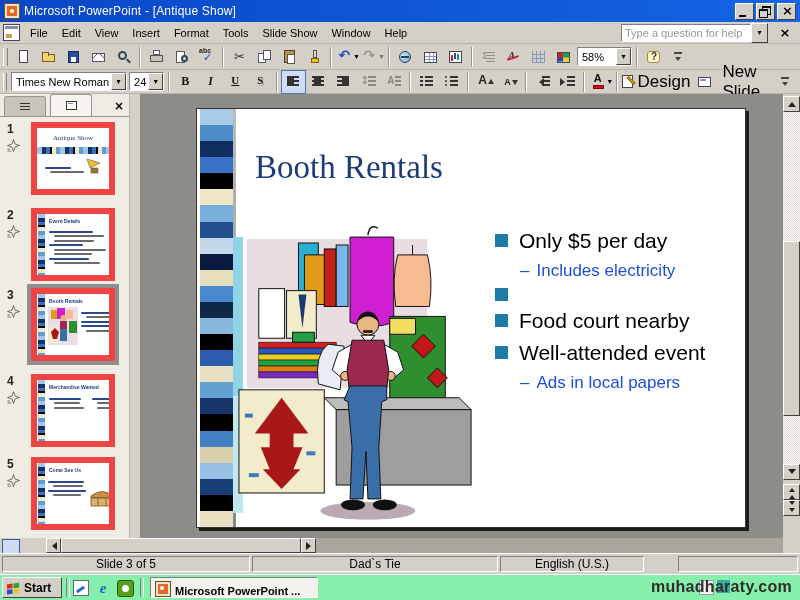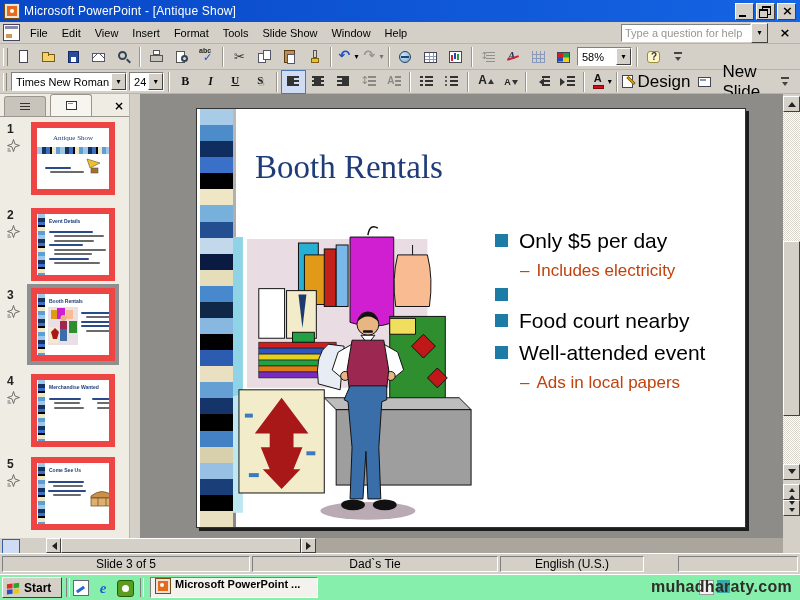--- a/index.html
+++ b/index.html
@@ -159,21 +159,21 @@
   #editor{position:absolute;left:140px;top:0;width:643px;height:444px;background:#8e8c88}
   #splitter{position:absolute;left:130px;top:0;width:10px;height:444px;background:#d4d0c8}
   #slide{position:absolute;left:56px;top:14px;width:550px;height:420px;background:#fff;border:1px solid #333;box-shadow:3px 3px 0 #1c1c1c;box-sizing:border-box}
   #stripe{position:absolute;left:3px;top:0;width:33px;height:418px;display:flex;flex-direction:column}
   #stripe::after{content:"";position:absolute;right:-3px;top:0;width:3px;height:100%;background:linear-gradient(180deg,#bbb,#888)}
   #stripe div{flex:1}
   #slide-title{position:absolute;left:58px;top:40px;font:33px "Liberation Serif","DejaVu Serif",serif;color:#1f3c78}
   #bullet-list{position:absolute;left:298px;top:112px;width:250px}
   .b1{display:flex;align-items:center;margin:7px 0;font-size:21px;line-height:25px;color:#000}
   .b1 .sq{width:13px;height:13px;background:#1d7ca6;margin-right:11px;flex:0 0 auto}
-  .b2{margin:3px 8px 3px 25px;font-size:17px;line-height:21px;color:#c2410c}
+  .b2{margin:3px 8px 3px 25px;font-size:17px;line-height:21px;color:#1d4ed8}
   .b2 .dash{margin-right:7px}
   #clipart{position:absolute;left:36px;top:94px}
   
   #vscroll{position:absolute;right:0;top:2px;width:17px;height:436px}
   .sbtn{width:17px;height:16px;background:#d4d0c8;border:1px solid;border-color:#fff #404040 #404040 #fff;display:flex;flex-direction:column;align-items:center;justify-content:center;box-sizing:border-box}
   .tri-up{width:0;height:0;border:4px solid transparent;border-bottom:5px solid #222;margin-top:-3px}
   .tri-dn{width:0;height:0;border:4px solid transparent;border-top:5px solid #222;margin-bottom:-3px}
   .tri-up.sm{border-width:3px;border-bottom-width:4px;margin:0}
   .tri-dn.sm{border-width:3px;border-top-width:4px;margin:0}
   #vtrack{position:absolute;left:0;top:16px;width:17px;height:352px;background:#fff;
@@ -201,21 +201,21 @@
   
   #taskbar{position:absolute;left:0;top:574px;width:800px;height:26px;background:#86efac;border-top:1px solid #fff}
   #start-btn{position:absolute;left:2px;top:2px;width:60px;height:21px;background:#d4d0c8;border:1px solid;border-color:#fff #404040 #404040 #fff;display:flex;align-items:center;gap:3px;padding-left:3px;box-sizing:border-box;font:bold 12px "Liberation Sans",sans-serif}
   .tb-sep{position:absolute;top:3px;width:2px;height:19px;border-left:1px solid #808080;border-right:1px solid #fff}
   .qk{position:absolute;top:4px;width:18px;height:18px;display:flex;align-items:center;justify-content:center}
   .qk-desktop{background:#fff;border:1px solid #667;width:14px;height:14px;position:relative}
   .qk-desktop::after{content:"";position:absolute;left:2px;top:7px;width:9px;height:3px;background:#2a6ad4;transform:rotate(-35deg)}
   .qk-ie{font:italic bold 15px "Liberation Serif",serif;color:#2060d0}
   .qk-media{width:15px;height:15px;background:#5a9e20;border:1px solid #2e5a08;border-radius:3px;position:relative}
   .qk-media::after{content:"";position:absolute;left:4px;top:4px;width:7px;height:7px;border-radius:50%;background:#fff}
-  #task-btn{position:absolute;left:150px;top:2px;width:168px;height:21px;background:#f4f2ec;border:1px solid;border-color:#808080 #fff #fff #808080;display:flex;align-items:flex-start;gap:4px;padding-left:4px;box-sizing:border-box;font:bold 11px "Liberation Sans",sans-serif;white-space:nowrap;overflow:hidden}
+  #task-btn{position:absolute;left:150px;top:2px;width:168px;height:21px;background:#f4f2ec;border:1px solid;border-color:#808080 #fff #fff #808080;display:flex;align-items:flex-end;gap:4px;padding-left:4px;box-sizing:border-box;font:bold 11px "Liberation Sans",sans-serif;white-space:nowrap;overflow:hidden}
   .tb-ppt-ic{width:14px;height:14px;background:#e8e4da;border:1px solid #7a4a10;position:relative;flex:0 0 auto}
   .tb-ppt-ic::before{content:"";position:absolute;left:2px;top:2px;right:2px;bottom:2px;background:#e66a1e}
   .tb-ppt-ic::after{content:"";position:absolute;left:4px;top:4px;width:4px;height:4px;background:#fff;border-radius:50%}
   #wm-white{position:absolute;right:86px;top:580px;width:13px;height:13px;background:#f4f4f4;border:1px solid #999}
   #wm-teal{position:absolute;right:70px;top:580px;width:13px;height:13px;background:#3aa8a4}
   #watermark{position:absolute;right:8px;top:578px;font:bold 16px "Liberation Sans",sans-serif;color:#2f2e2a;letter-spacing:.3px}
 </style>
 </head>
 <body>
 

